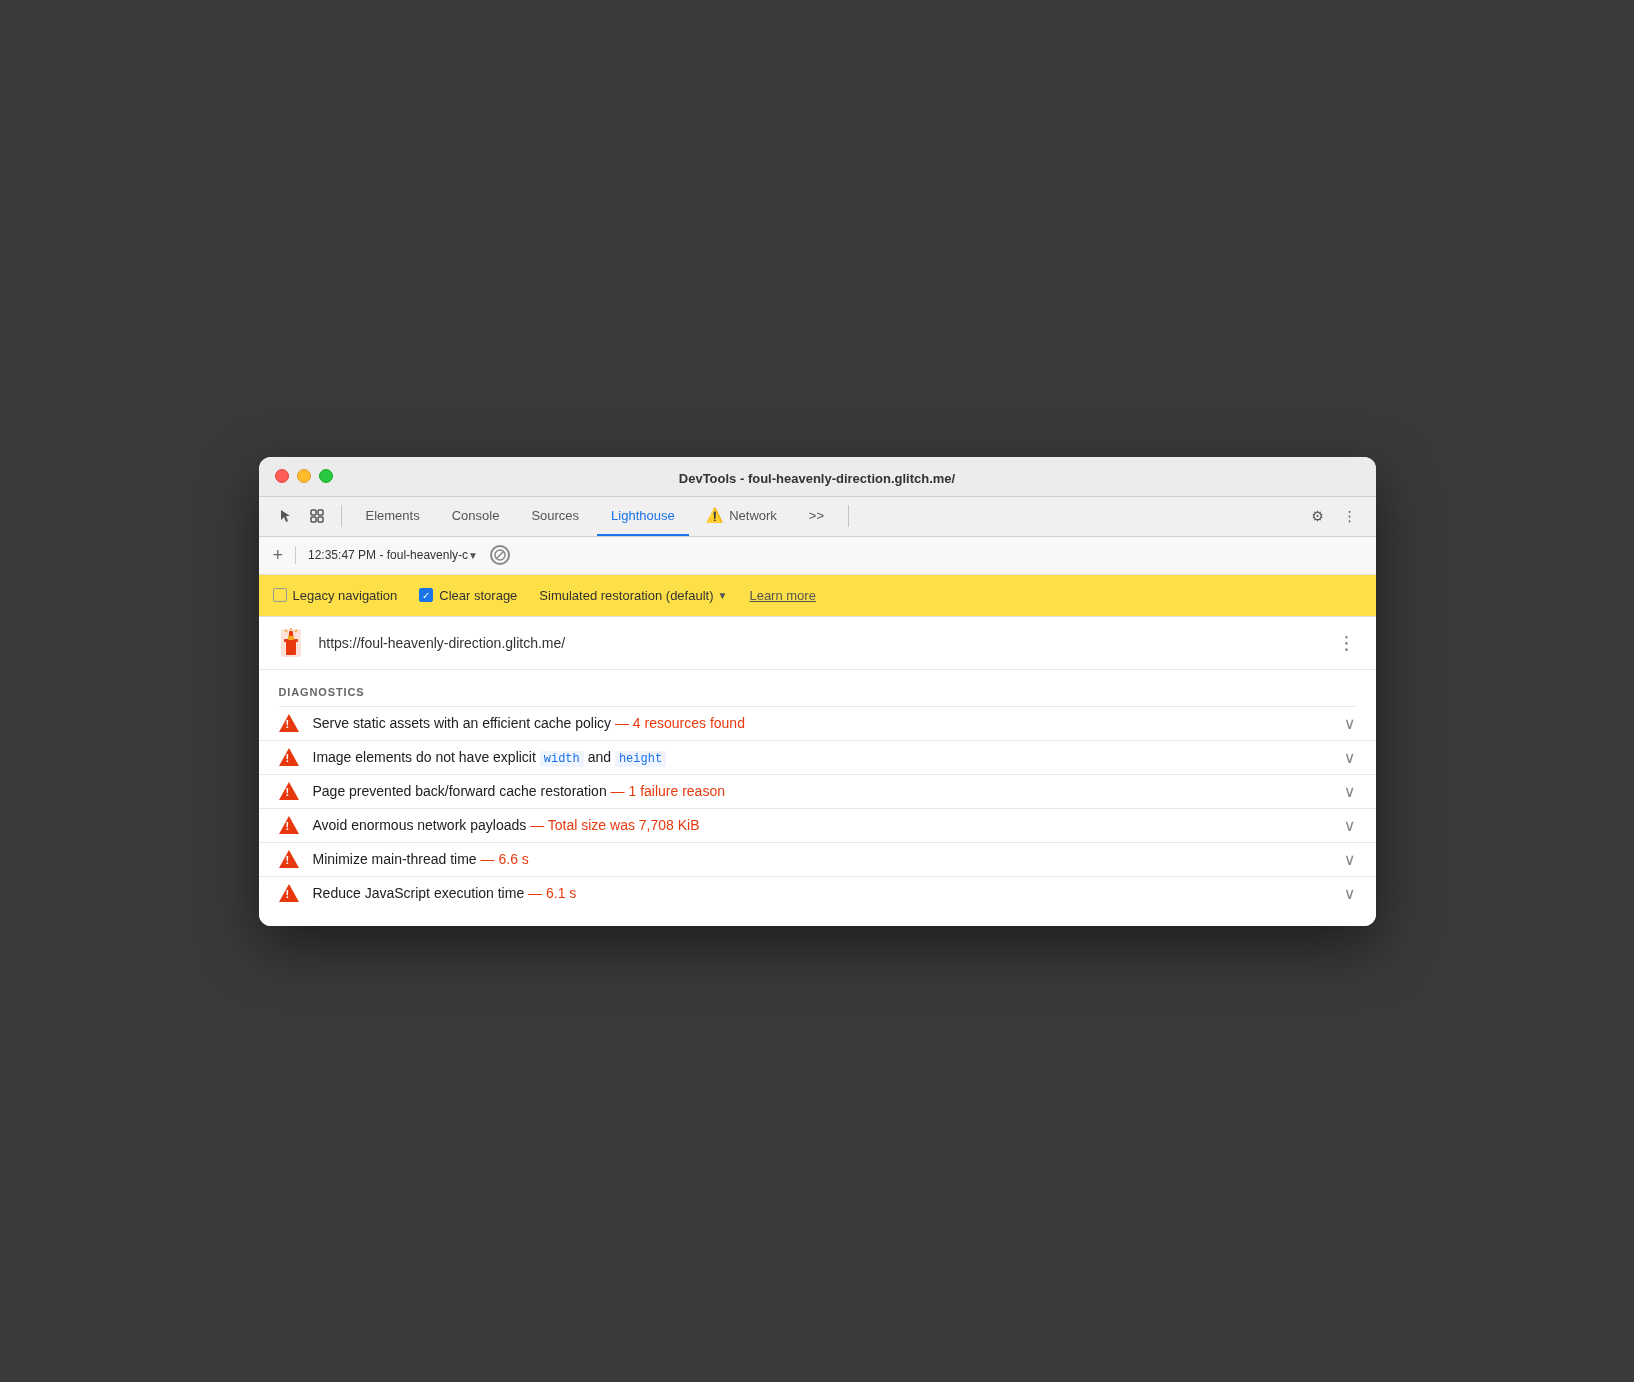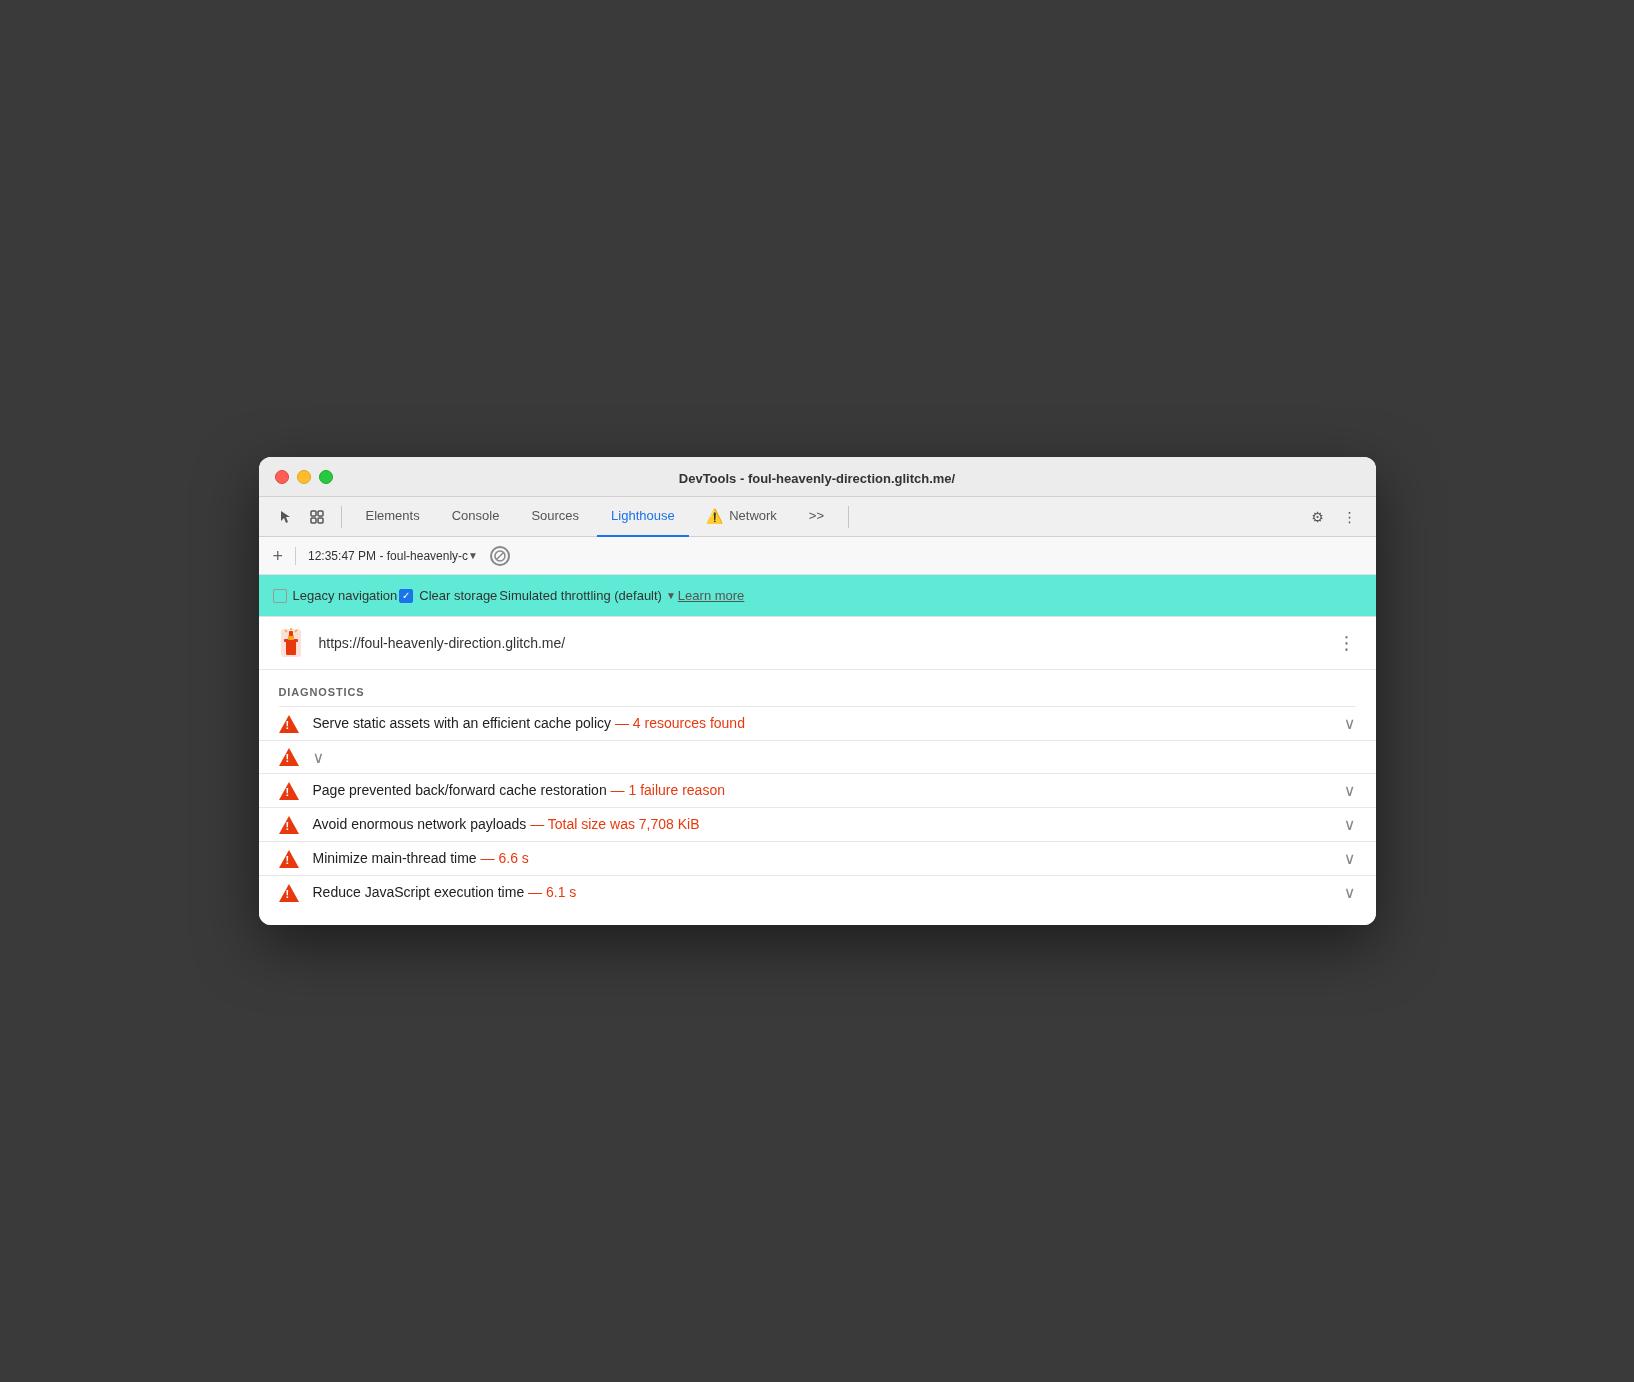--- a/index.html
+++ b/index.html
@@ -140,26 +140,26 @@
       border-radius: 50%;
       border: 2px solid #888;
       display: flex;
       align-items: center;
       justify-content: center;
       color: #888;
       font-size: 12px;
     }
     
     .options-bar {
-      background: #5eead4;
+      background: #fde047;
       border-bottom: 1px solid #e0e0e0;
       display: flex;
       align-items: center;
       padding: 8px 14px;
-      gap: 2px;
+      gap: 22px;
       height: 42px;
     }
     .checkbox-label {
       display: flex;
       align-items: center;
       gap: 6px;
       font-size: 13px;
       color: #333;
       cursor: pointer;
     }
@@ -380,21 +380,21 @@
   <div class="options-bar">
     <label class="checkbox-label">
       <div class="checkbox"></div>
       <span>Legacy navigation</span>
     </label>
     <label class="checkbox-label">
       <div class="checkbox checked"></div>
       <span>Clear storage</span>
     </label>
     <div class="throttle-select">
-      <span>Simulated throttling (default)</span>
+      <span>Simulated restoration (default)</span>
       <span class="dropdown-arrow">▼</span>
     </div>
     <span class="learn-more-link">Learn more</span>
   </div>
 
   <div class="lh-url-bar">
 
     <svg class="lh-icon" viewBox="0 0 32 32" xmlns="http://www.w3.org/2000/svg">
       <rect x="6" y="2" width="20" height="28" rx="3" fill="#e8390e" opacity="0.15"></rect>
 
@@ -423,20 +423,26 @@
         <span>Serve static assets with an efficient cache policy </span>
         <span class="audit-detail">— 4 resources found</span>
       </span>
       <span class="chevron-down">∨</span>
     </div>
 
     <div class="audit-row">
       <div class="audit-icon">
         <div class="triangle-warning"></div>
       </div>
+      <span class="audit-text">
+        <span>Image elements do not have explicit </span>
+        <code class="audit-code">width</code>
+        <span> and </span>
+        <code class="audit-code">height</code>
+      </span>
       <span class="chevron-down">∨</span>
     </div>
 
     <div class="audit-row">
       <div class="audit-icon">
         <div class="triangle-warning"></div>
       </div>
       <span class="audit-text">
         <span>Page prevented back/forward cache restoration </span>
         <span class="audit-detail">— 1 failure reason</span>

